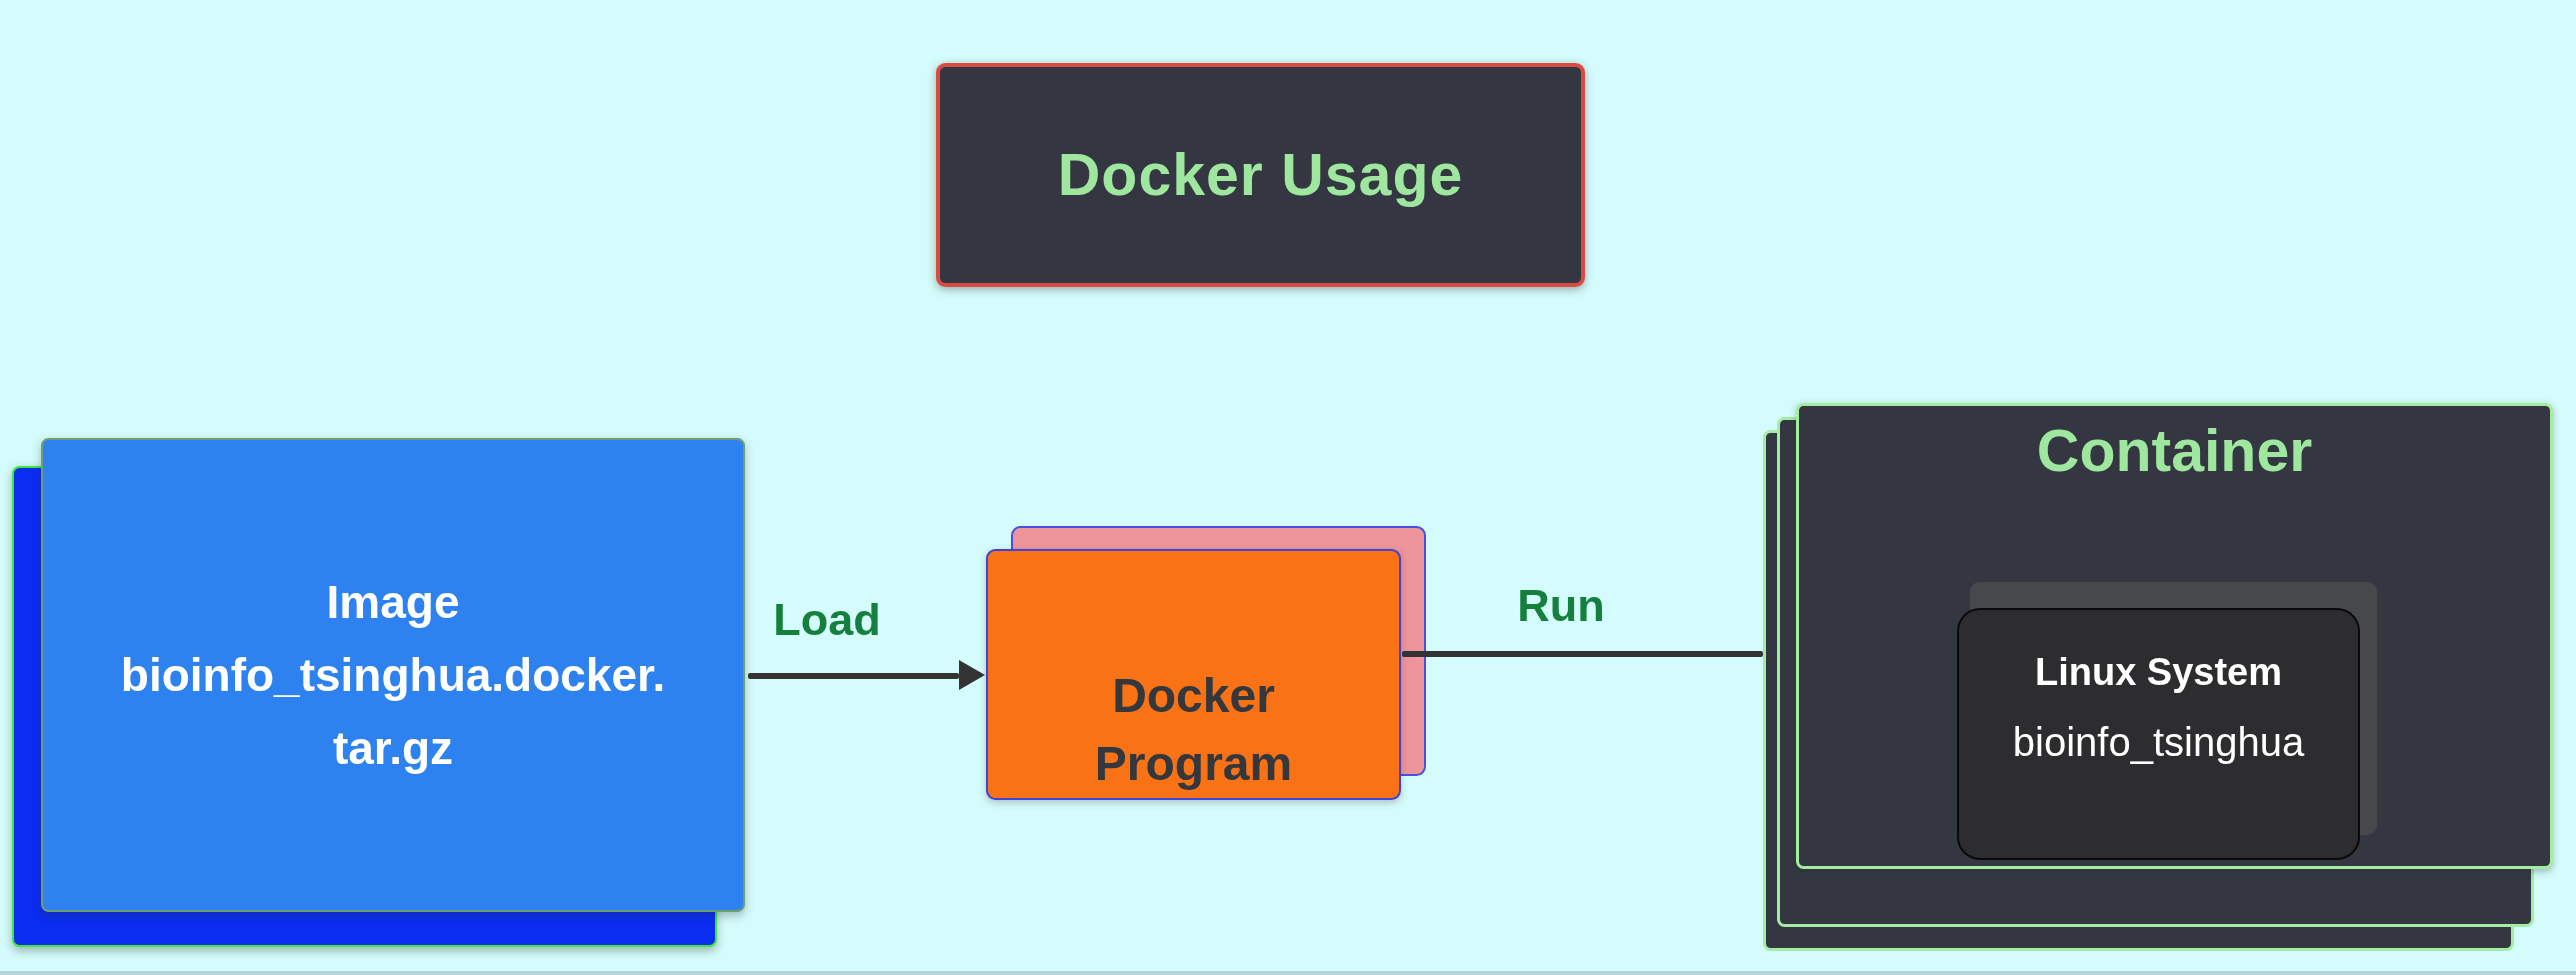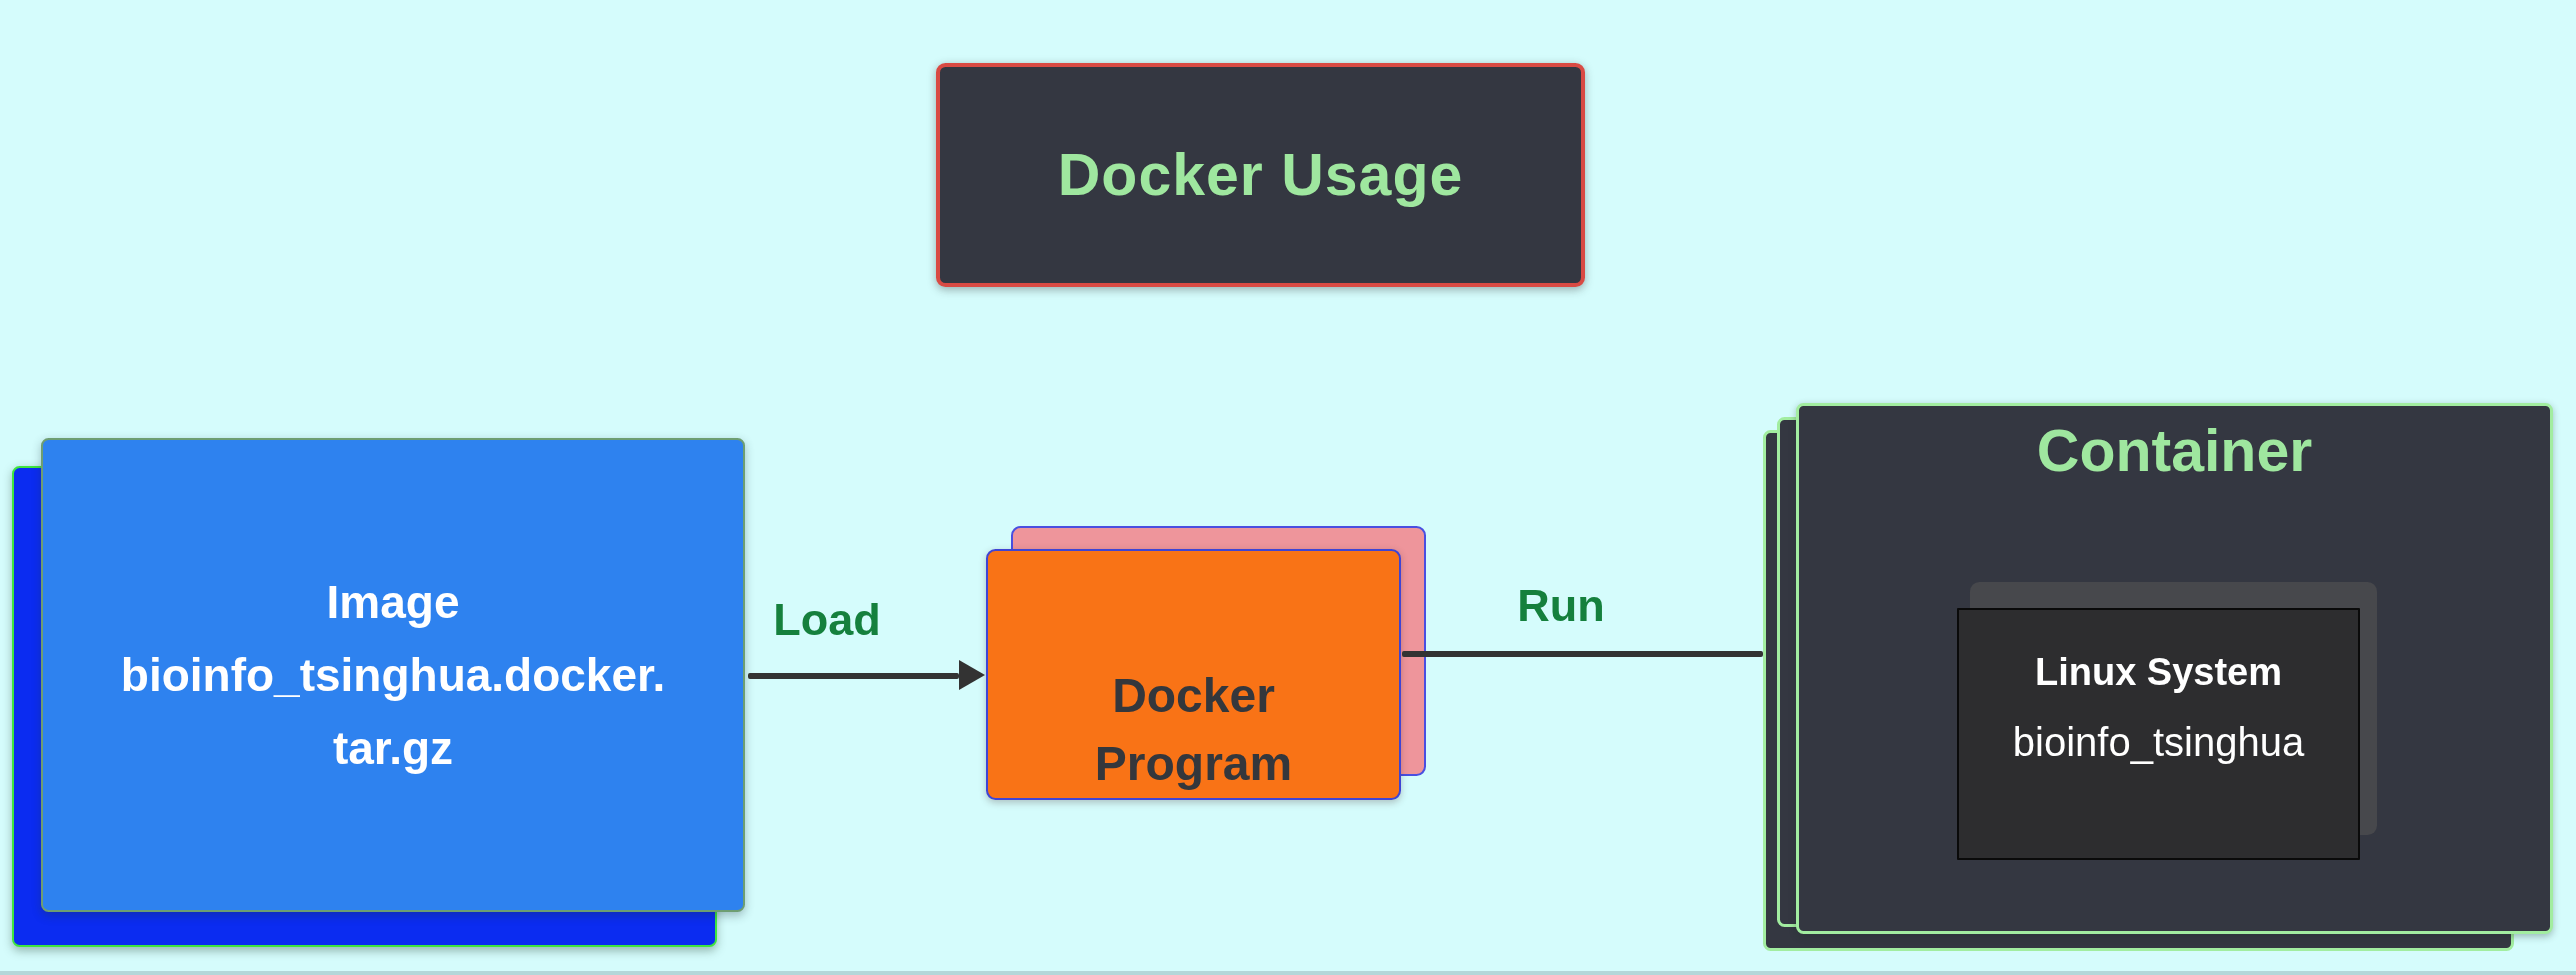--- a/index.html
+++ b/index.html
@@ -128,21 +128,21 @@
 
   
   .container-layer {
     position: absolute;
     background: #343741;
     border: 3.8px solid #a2eda0;
     border-radius: 7.6px;
   }
   .container-layer3 { left: 1763px; top: 430px; width: 751px; height: 521px; }
   .container-layer2 { left: 1777px; top: 417px; width: 757px; height: 510px; }
-  .container-front  { left: 1796px; top: 403px; width: 757px; height: 531px;
+  .container-front  { left: 1796px; top: 403px; width: 757px; height: 466px;
                       box-shadow: 0 2.9px 7.6px rgba(30,50,40,0.30); }
 
   .container-title {
     position: absolute;
     left: 0; top: 11.4px; width: 100%;
     text-align: center;
     color: #9fe79f;
     font-size: 59px;
     font-weight: 700;
   }
@@ -153,21 +153,21 @@
     width: 407px; height: 253px;
     background: #47484c;
     border-radius: 9.5px;
   }
   .linux-front {
     position: absolute;
     left: 158px; top: 202px;
     width: 403px; height: 252px;
     background: #2d2d2f;
     border: 2.9px solid #0a0a0a;
-    border-radius: 1px;
+    border-radius: 23px;
     display: flex; flex-direction: column;
     align-items: center;
     padding-top: 38px;
   }
   .linux-title {
     color: #ffffff;
     font-size: 38px;
     font-weight: 700;
     line-height: 48px;
     margin-bottom: 23px;

